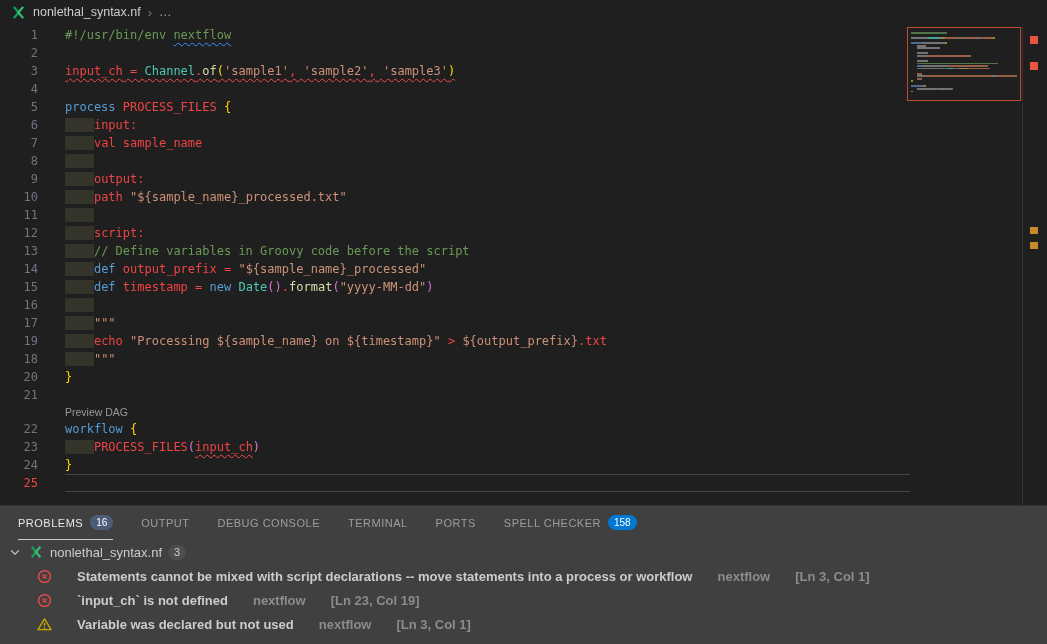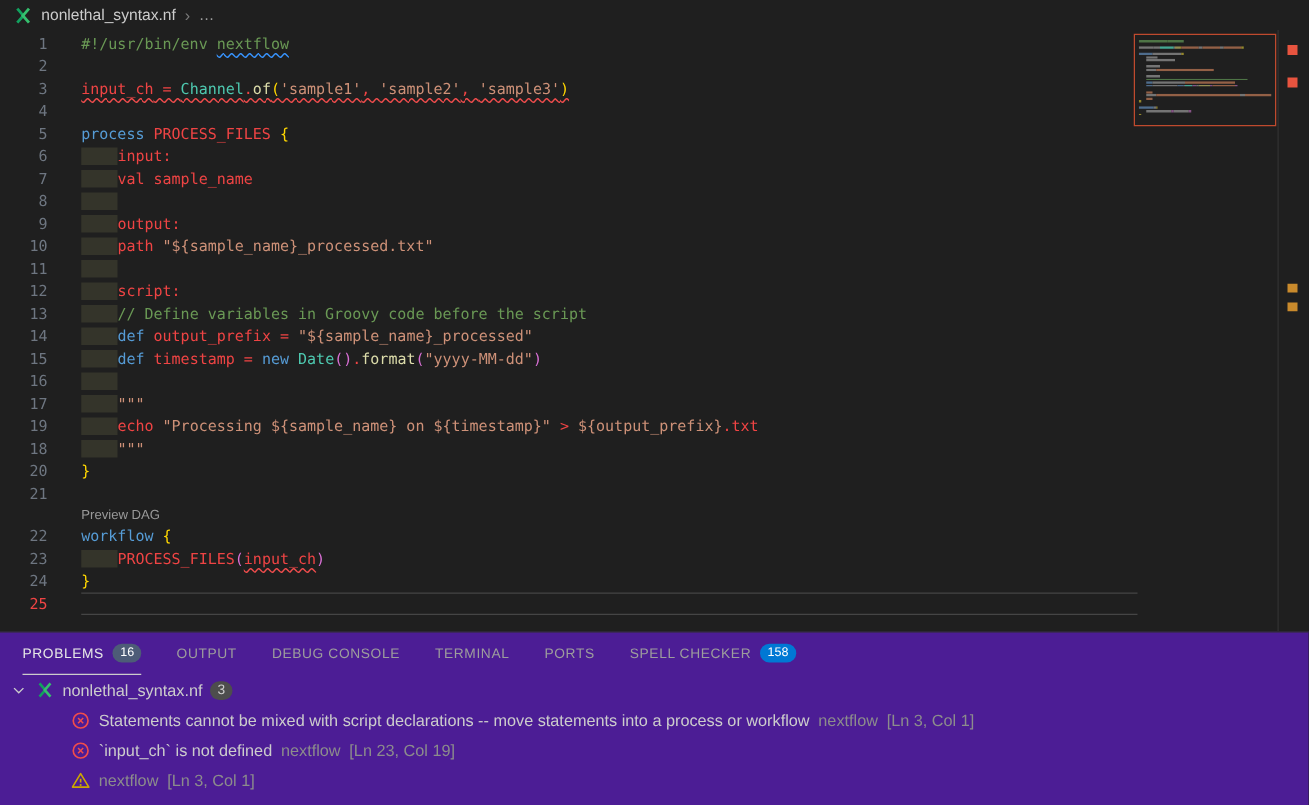--- a/index.html
+++ b/index.html
@@ -50,32 +50,32 @@
 
   
   .ruler { position:absolute; top:0; right:0; width:25px; height:100%; border-left:1px solid #323232; }
   .mark { position:absolute; right:9px; width:8px; }
   .m1 { top:12px; height:8px; background:#e8543f; }
   .m2 { top:38px; height:8px; background:#e8543f; }
   .m3 { top:203px; height:7px; background:#c98a2c; }
   .m4 { top:218px; height:7px; background:#c98a2c; }
 
   
-  .panel { height:139px; background:#4c1d95; border-top:1px solid #2f2f2f; }
+  .panel { height:139px; background:#404040; border-top:1px solid #2f2f2f; }
   .tabs { display:flex; align-items:center; height:34px; padding-left:18px; gap:28px;
     font-size:11px; letter-spacing:.5px; color:#9d9d9d; }
   .tab { display:flex; align-items:center; gap:7px; height:34px; border-bottom:1px solid transparent; cursor:pointer; }
   .tab.active { color:#e7e7e7; border-bottom-color:#cccccc; }
   .badge { color:#ffffff; border-radius:9px; padding:1px 6px; font-size:10px; letter-spacing:0; line-height:13px; }
 
   .tree { font-size:13px; color:#cccccc; }
   .trow-file { display:flex; align-items:center; height:24px; padding-left:8px; gap:6px; }
   .twisty { display:inline-flex; width:14px; justify-content:center; }
   .count { background:#4d4d4d; color:#cccccc; border-radius:9px; padding:0 6px; font-size:11px; line-height:15px; }
-  .trow-item { display:flex; align-items:center; height:24px; padding-left:56px; gap:7px; }
+  .trow-item { display:flex; align-items:center; height:24px; padding-left:36px; gap:25px;font-weight:bold; }
   .pmsg { color:#cccccc; }
   .psrc, .ploc { color:#8c8c8c; }
   .picon { display:inline-flex; width:16px; height:16px; align-items:center; justify-content:center; }
 </style>
 </head>
 <body>
 
 <div class="window">
 
   <div class="breadcrumbs">
@@ -219,20 +219,21 @@
             <span class="ploc">[Ln 23, Col 19]</span>
           </div>
           <div class="trow-item">
             <span class="picon">
               <svg width="15" height="15" viewBox="0 0 16 16">
                 <path d="M8 2 L15 13.5 H1 Z" fill="none" stroke="#cca700" stroke-width="1.4" stroke-linejoin="round"></path>
                 <path d="M8 6.3 V9.7" stroke="#cca700" stroke-width="1.4"></path>
                 <circle cx="8" cy="11.7" r="0.9" fill="#cca700"></circle>
               </svg>
             </span>
+            <span class="pmsg">Variable was declared but not used</span>
             <span class="psrc">nextflow</span>
             <span class="ploc">[Ln 3, Col 1]</span>
           </div>
         </div>
     </div>
   </div>
 
 </div>
 
 </body></html>

